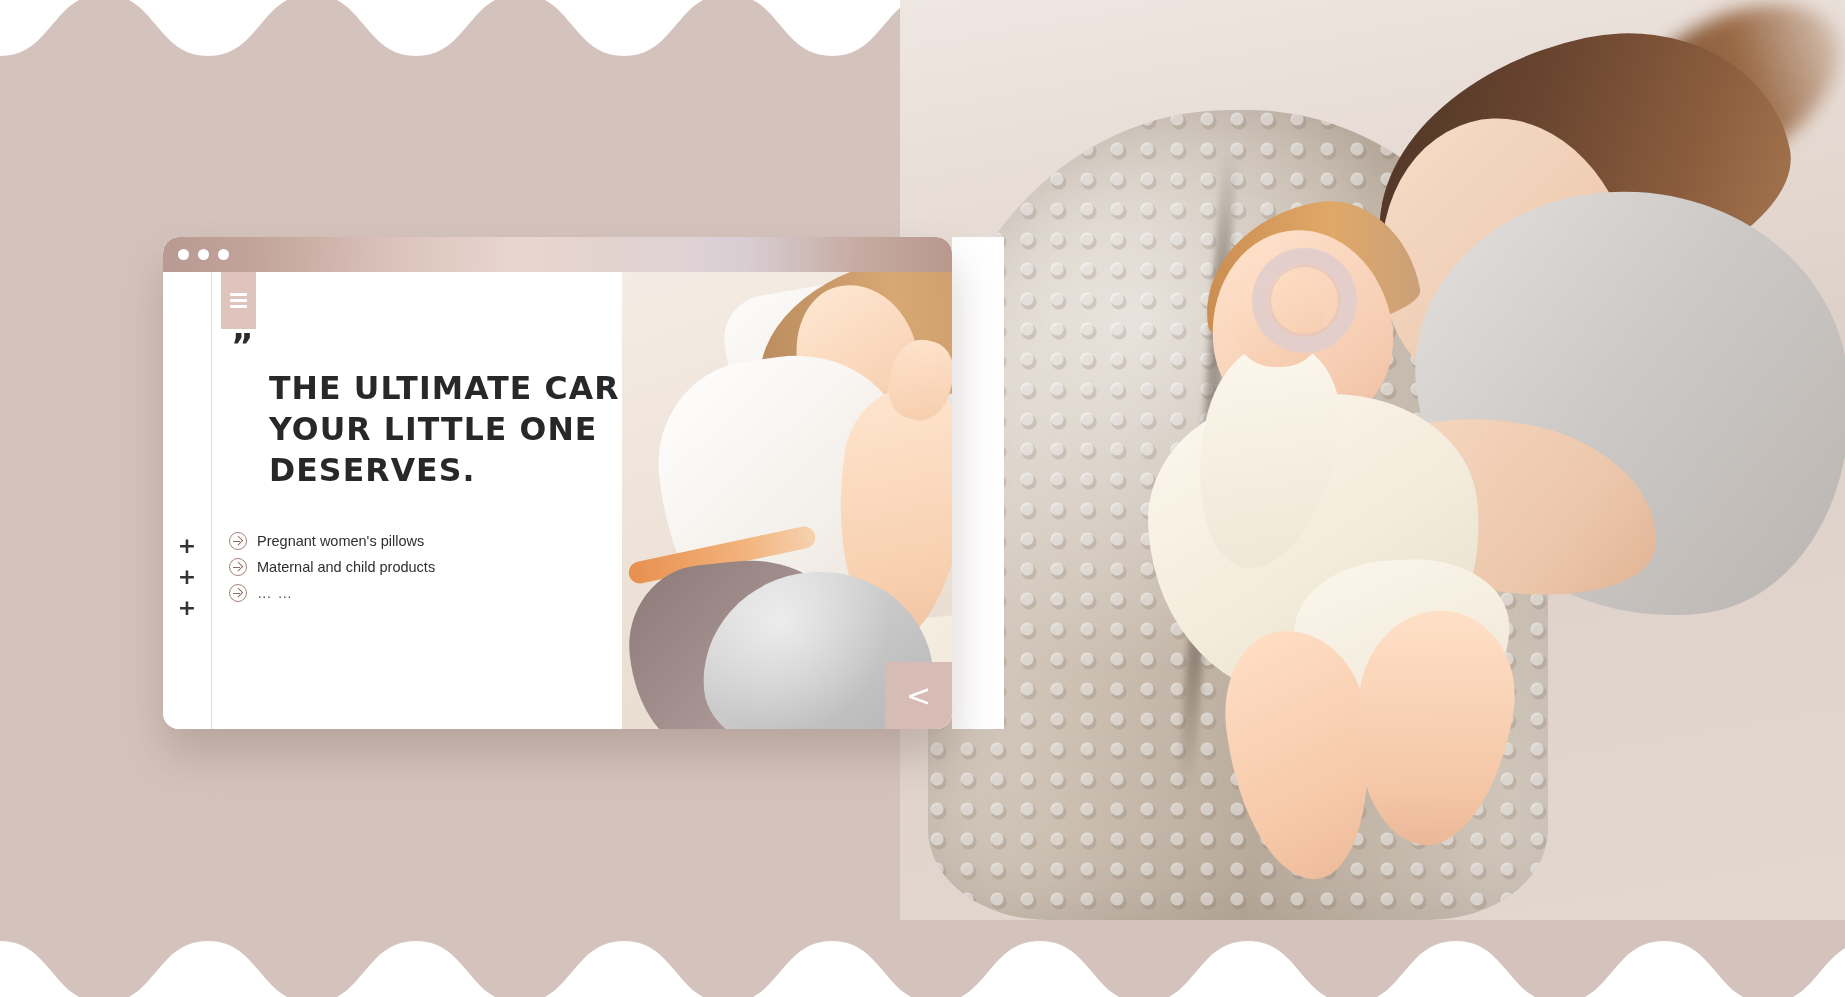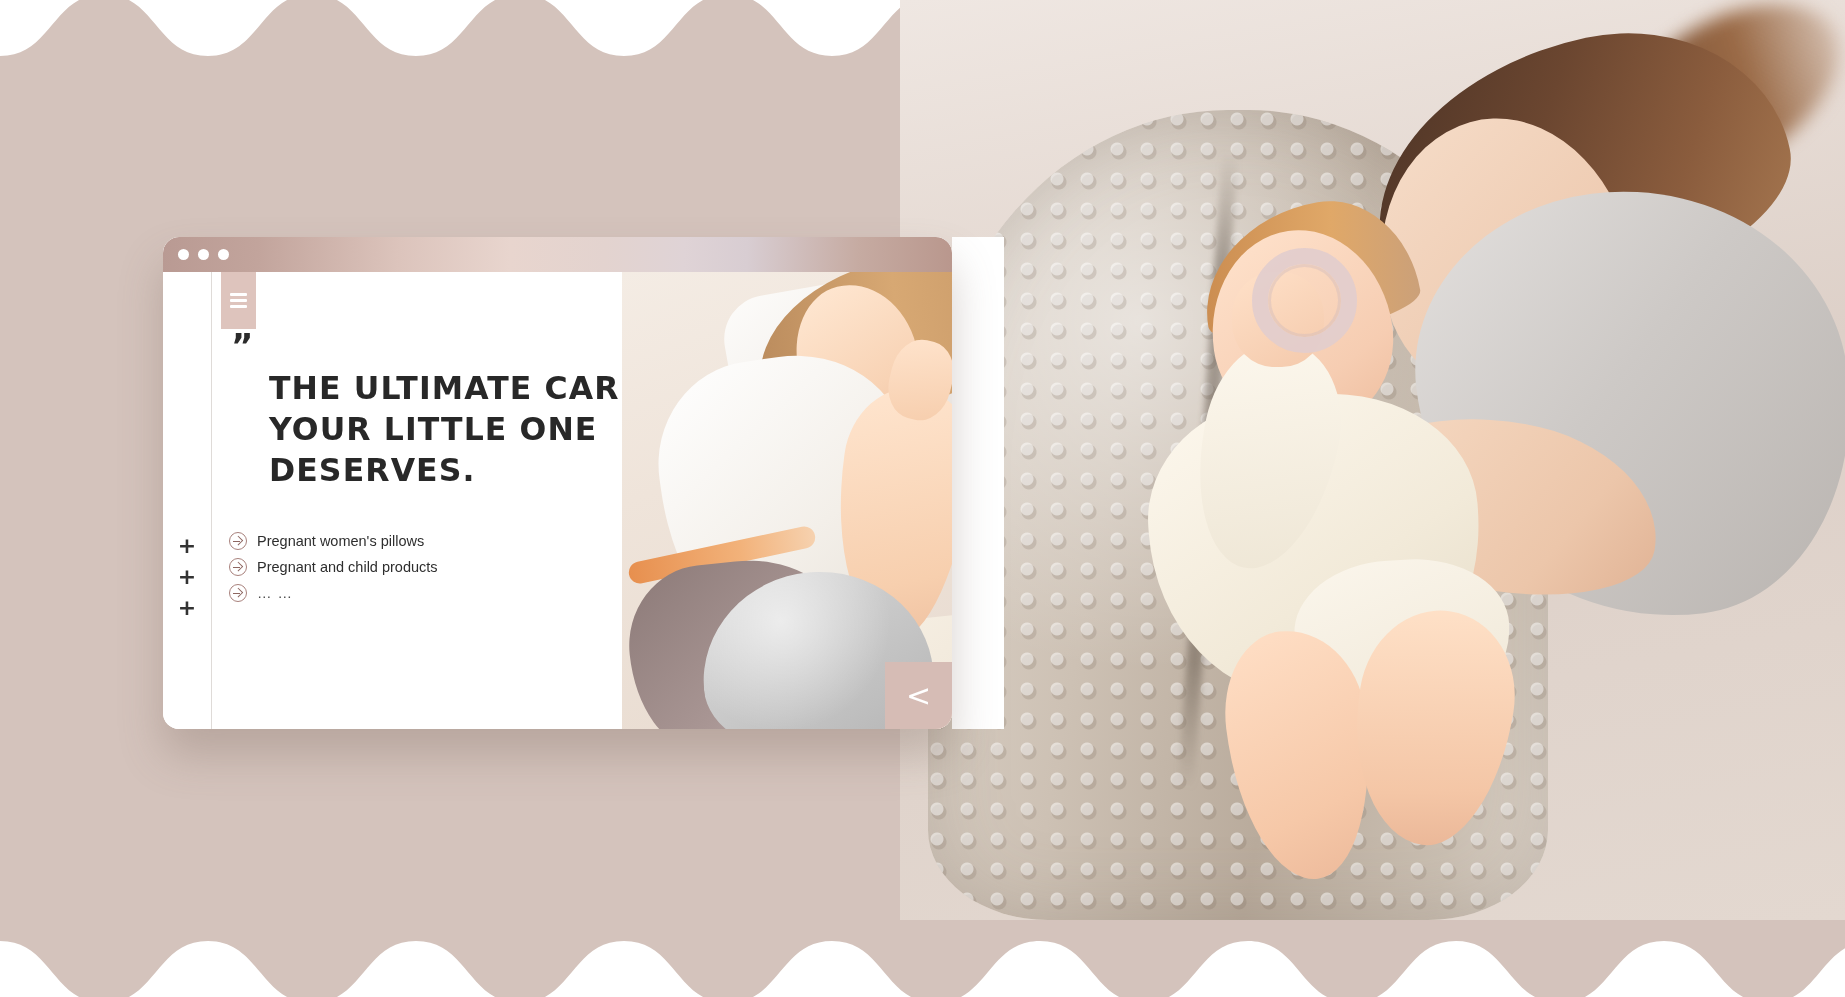--- a/index.html
+++ b/index.html
@@ -562,21 +562,21 @@
         <div class="plus">+</div>
       </div>
 
       <ul class="bullets" style="list-style:none;">
         <li class="bullet">
           <span class="arrow-ring"></span>
           <span class="txt">Pregnant women's pillows</span>
         </li>
         <li class="bullet">
           <span class="arrow-ring"></span>
-          <span class="txt">Pregnant and child products</span>
+          <span class="txt">Maternal and child products</span>
         </li>
         <li class="bullet is-ellipsis">
           <span class="arrow-ring"></span>
           <span class="txt">… …</span>
         </li>
       </ul>
 
       <div class="slide-photo">
         <div class="sp-bg"></div>
         <div class="sp-bed"></div>

